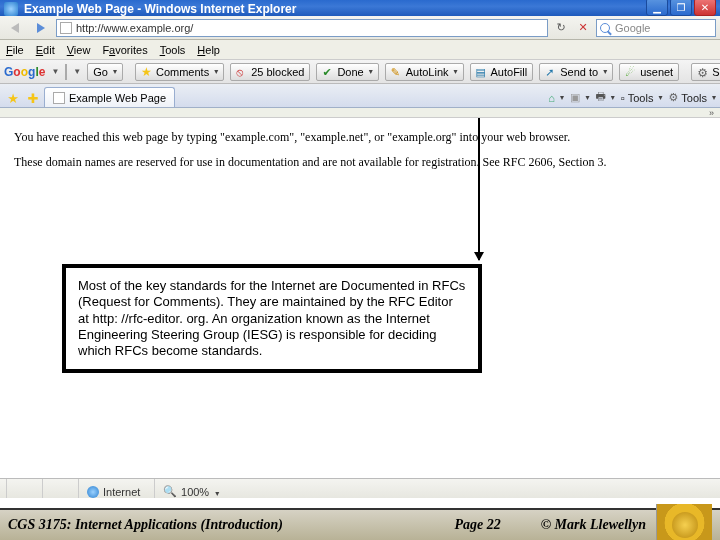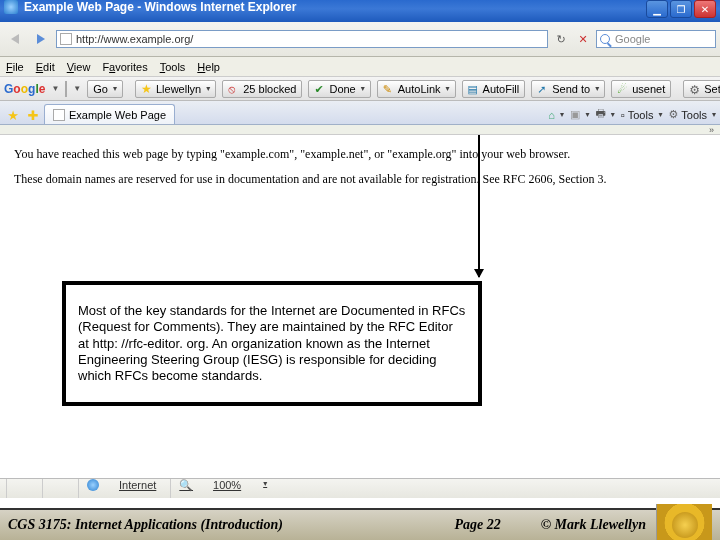--- a/index.html
+++ b/index.html
@@ -1,27 +1,27 @@
 <!DOCTYPE html>
 <html><head>
 <meta charset="utf-8">
 <style>
   * { box-sizing: border-box; margin: 0; padding: 0; }
   body { font-family: Tahoma, Arial, sans-serif; font-size: 11px; width: 720px; height: 540px; background: #fff; overflow: hidden; position: relative; }
 
   
-  .titlebar { height: 22px; background: linear-gradient(#2a6ace,#3b78d6 40%,#1e5abc); color: #fff; display: flex; align-items: flex-start; padding: 0 4px; }
+  .titlebar { height: 16px; background: linear-gradient(#2a6ace,#3b78d6 40%,#1e5abc); color: #fff; display: flex; align-items: flex-end; padding: 0 4px; }
   .titlebar .ie-icon { width: 14px; height: 14px; background: radial-gradient(circle at 50% 50%, #9ad1ff, #2a7fcf); border-radius: 2px; margin-right: 6px; }
   .titlebar .title { flex: 1; font-weight: bold; font-size: 12px; }
   .titlebar .winbtns { display: flex; gap: 2px; }
   .winbtn { width: 22px; height: 18px; background: linear-gradient(#5a95e0,#2a6ace); border: 1px solid #1a4a9c; border-radius: 3px; color: #fff; display: flex; align-items: center; justify-content: center; font-size: 10px; cursor: pointer; }
   .winbtn.close { background: linear-gradient(#e77,#c33); border-color: #a22; }
 
   
-  .addrbar { height: 35px; background: linear-gradient(#f4f4f0,#e7e7e0); border-bottom: 1px solid #b5b5aa; display: flex; align-items: center; padding: 0 4px; gap: 4px; }
+  .addrbar { height: 24px; background: linear-gradient(#f4f4f0,#e7e7e0); border-bottom: 1px solid #b5b5aa; display: flex; align-items: center; padding: 0 4px; gap: 4px; }
   .navbtn { width: 22px; height: 20px; display:flex; align-items:center; justify-content:center; border-radius:3px; cursor:pointer; }
   .arrow-left { width:0;height:0;border-top:5px solid transparent;border-bottom:5px solid transparent;border-right:8px solid #bbb; }
   .arrow-right { width:0;height:0;border-top:5px solid transparent;border-bottom:5px solid transparent;border-left:8px solid #5b8dd8; }
   .urlbox { flex: 1; height: 18px; background:#fff; border:1px solid #7a9cc6; display:flex; align-items:center; padding:0 3px; font-size:11px; color:#333; }
   .urlbox .page-icon { width:12px;height:12px;border:1px solid #aaa;margin-right:4px;background:#fff; }
   .smicon { width:18px;height:18px;display:flex;align-items:center;justify-content:center;cursor:pointer;font-size:11px;color:#555; }
   .searchbox { width:120px;height:18px;background:#fff;border:1px solid #7a9cc6;display:flex;align-items:center;padding:0 3px;font-size:11px;color:#888; }
   .magnifier { width:10px;height:10px;border:1.5px solid #5b8dd8;border-radius:50%;position:relative; }
   .magnifier::after { content:'';position:absolute;width:5px;height:1.5px;background:#5b8dd8;bottom:-2px;right:-3px;transform:rotate(45deg); }
 
@@ -58,26 +58,26 @@
   .expander{height:10px;background:#eef0e8;border-bottom:1px solid #ccc;display:flex;justify-content:flex-end;align-items:center;padding-right:6px;}
   .expander .ch{font-size:9px;color:#555;cursor:pointer;}
 
   
   .content{background:#fff;padding:12px 14px;font-family:"Times New Roman",serif;font-size:12px;color:#000;height:330px;position:relative;}
   .content p{margin-bottom:10px;}
 
   .annot-arrow{position:absolute;left:478px;top:0;width:2px;height:142px;background:#000;}
   .annot-arrow::after{content:'';position:absolute;bottom:-1px;left:-4px;width:0;height:0;border-left:5px solid transparent;border-right:5px solid transparent;border-top:9px solid #000;}
 
-  .callout{position:absolute;left:62px;top:146px;width:420px;border:4px solid #000;padding:18px 12px;font-family:Arial,sans-serif;font-size:13px;line-height:1.25;color:#000;background:#fff;}
+  .callout{position:absolute;left:62px;top:146px;width:420px;border:4px solid #000;padding:10px 12px;font-family:Arial,sans-serif;font-size:13px;line-height:1.25;color:#000;background:#fff;}
 
   
   .statusbar{position:absolute;bottom:42px;left:0;right:0;height:20px;background:linear-gradient(#f4f4f0,#e7e7e0);border-top:1px solid #bbb;display:flex;align-items:center;font-size:11px;padding:0 6px;gap:6px;}
   .statusbar .left{flex:1;color:#333;}
-  .scell{border-left:1px solid #ccc;height:100%;display:flex;align-items:flex-start;padding:0 8px;gap:20px;color:#333;text-decoration:underline;}
+  .scell{border-left:1px solid #ccc;height:100%;display:flex;align-items:flex-end;padding:0 8px;gap:4px;color:#333;}
   .globe{width:12px;height:12px;border-radius:50%;background:radial-gradient(#9ad1ff,#2a7fcf);}
 
   
   .footer{position:absolute;bottom:0;left:0;right:0;height:32px;border-top:2px solid #333;display:flex;align-items:center;padding:0 8px;background:linear-gradient(#d6d2c4,#b8b296);font-family:"Times New Roman",serif;font-style:italic;font-weight:bold;font-size:14px;color:#000;}
   .footer .course{flex:1;}
   .footer .page{flex:0 0 auto;margin:16px 40px;}
   .footer .author{flex:0 0 auto;margin-right:10px;}
   .footer .emblem{width:56px;height:42px;background:radial-gradient(circle at 50% 45%,#e8b828 0 55%,#c8981a 56% 100%);border-left:1px solid #999;display:flex;align-items:center;justify-content:center;}
   .footer .emblem .peg{width:26px;height:26px;border-radius:50%;background:radial-gradient(circle,#f6d050,#b8860b);}
 </style>
@@ -127,21 +127,21 @@
   <span style="font-size:8px;color:#555">▼</span>
   <div class="gbox"></div>
   <span style="font-size:8px;color:#555">▼</span>
   <div class="gbtn">
       <span>Go</span>
       <span class="chev">▾</span>
     </div>
   <div class="sep"></div>
   <div class="gbtn">
       <span class="ico star">★</span>
-      <span>Llewellyn</span>
+      <span>Comments</span>
       <span class="chev">▾</span>
     </div>
   <div class="gbtn">
       <span class="ico block">⦸</span>
       <span>25 blocked</span>
     </div>
   <div class="gbtn">
       <span class="ico check">✔</span>
       <span>Done</span>
       <span class="chev">▾</span>

